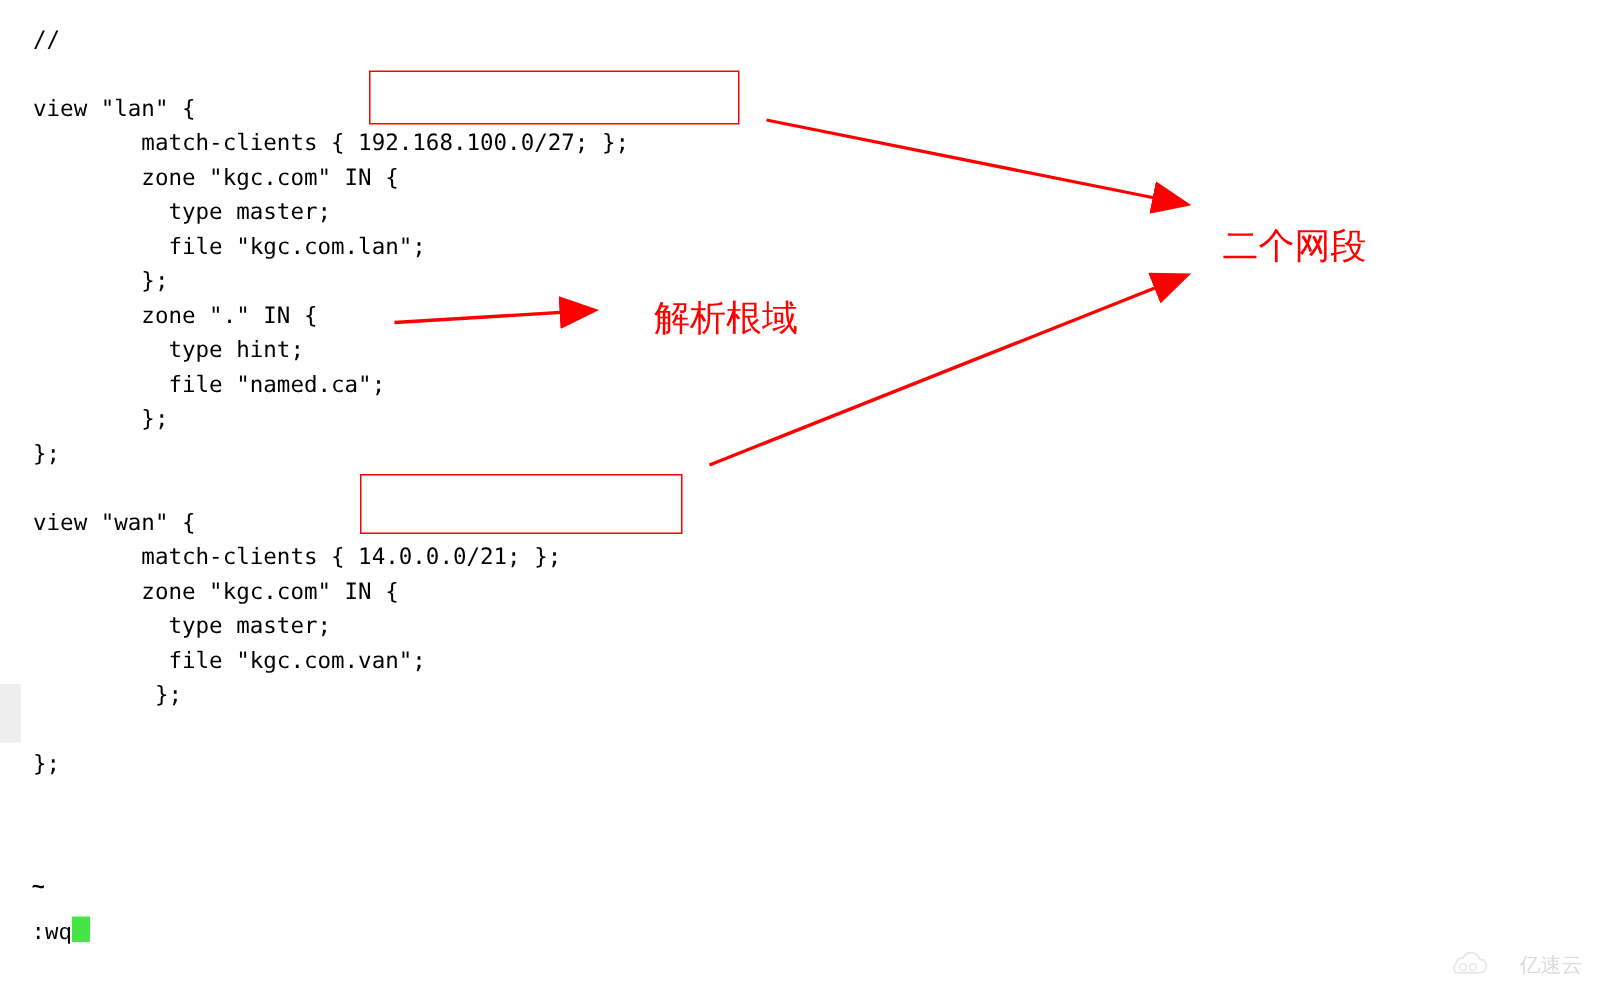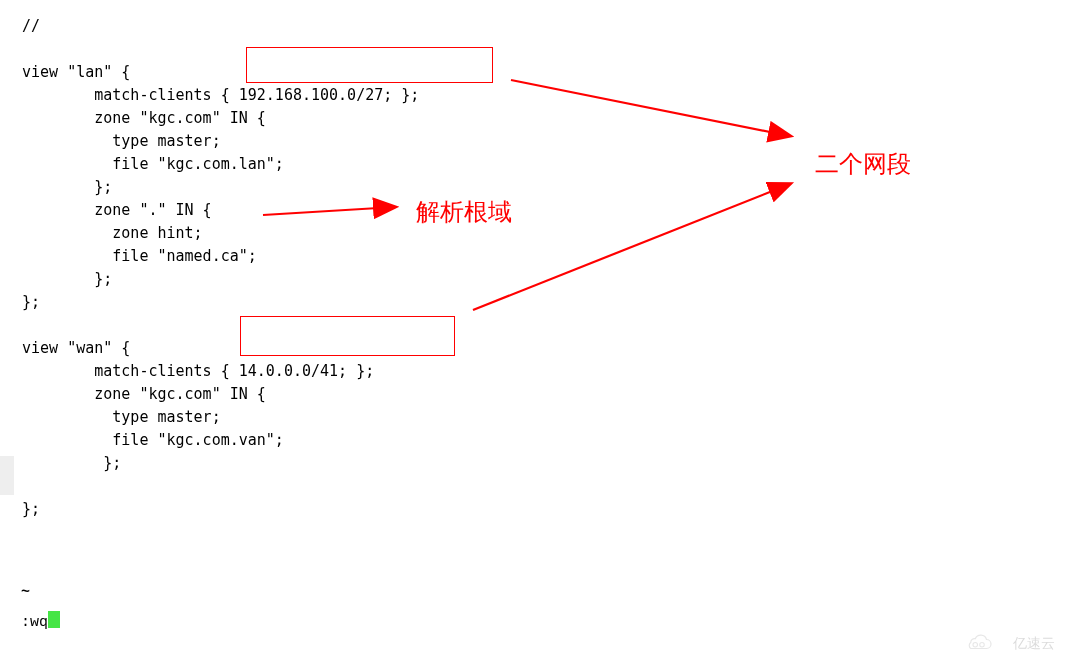--- a/index.html
+++ b/index.html
@@ -7,21 +7,21 @@
     color:#000;position:relative;overflow:hidden}
   .editor{position:absolute;left:22px;top:0;width:1030px;white-space:pre;
     line-height:23px;}
   .gutter{position:absolute;left:0;top:456px;width:14px;height:39px;background:#eee;}
   .box1{position:absolute;left:246px;top:47px;width:245px;height:34px;
     border:1.5px solid #ff0000;}
   .box2{position:absolute;left:240px;top:316px;width:213px;height:38px;
     border:1.5px solid #ff0000;}
   .lbl{position:absolute;font-family:"Microsoft YaHei","SimSun",sans-serif;
     color:#ff0000;font-size:24px;}
-  .lbl.a{left:416px;top:196px;}
+  .lbl.a{left:436px;top:196px;}
   .lbl.b{left:815px;top:148px;}
   .tilde{position:absolute;left:21px;top:584px;font-weight:bold;}
   .cmdline{position:absolute;left:21px;top:611px;font-family:Liberation Mono, monospace;}
   .cursor{display:inline-block;width:12px;height:17px;background:#45e545;
     vertical-align:-2px;}
   .watermark{position:absolute;right:14px;bottom:14px;opacity:.35;
     font-family:"Microsoft YaHei",sans-serif;font-size:14px;color:#999;
     display:flex;align-items:center;gap:19px;}
   .watermark svg{width:30px;height:20px}
   .arrows{position:absolute;left:0;top:0;pointer-events:none}
@@ -33,27 +33,27 @@
 
 <pre class="editor"><span>//</span>
 <span></span>
 <span>view "lan" {</span>
 <span>        match-clients { 192.168.100.0/27; };</span>
 <span>        zone "kgc.com" IN {</span>
 <span>          type master;</span>
 <span>          file "kgc.com.lan";</span>
 <span>        };</span>
 <span>        zone "." IN {</span>
-<span>          zone hint;</span>
+<span>          type hint;</span>
 <span>          file "named.ca";</span>
 <span>        };</span>
 <span>};</span>
 <span></span>
 <span>view "wan" {</span>
-<span>        match-clients { 14.0.0.0/41; };</span>
+<span>        match-clients { 14.0.0.0/21; };</span>
 <span>        zone "kgc.com" IN {</span>
 <span>          type master;</span>
 <span>          file "kgc.com.van";</span>
 <span>         };</span>
 <span></span>
 <span>};</span>
 </pre>
 
 <div class="box1"></div>
 <div class="box2"></div>

